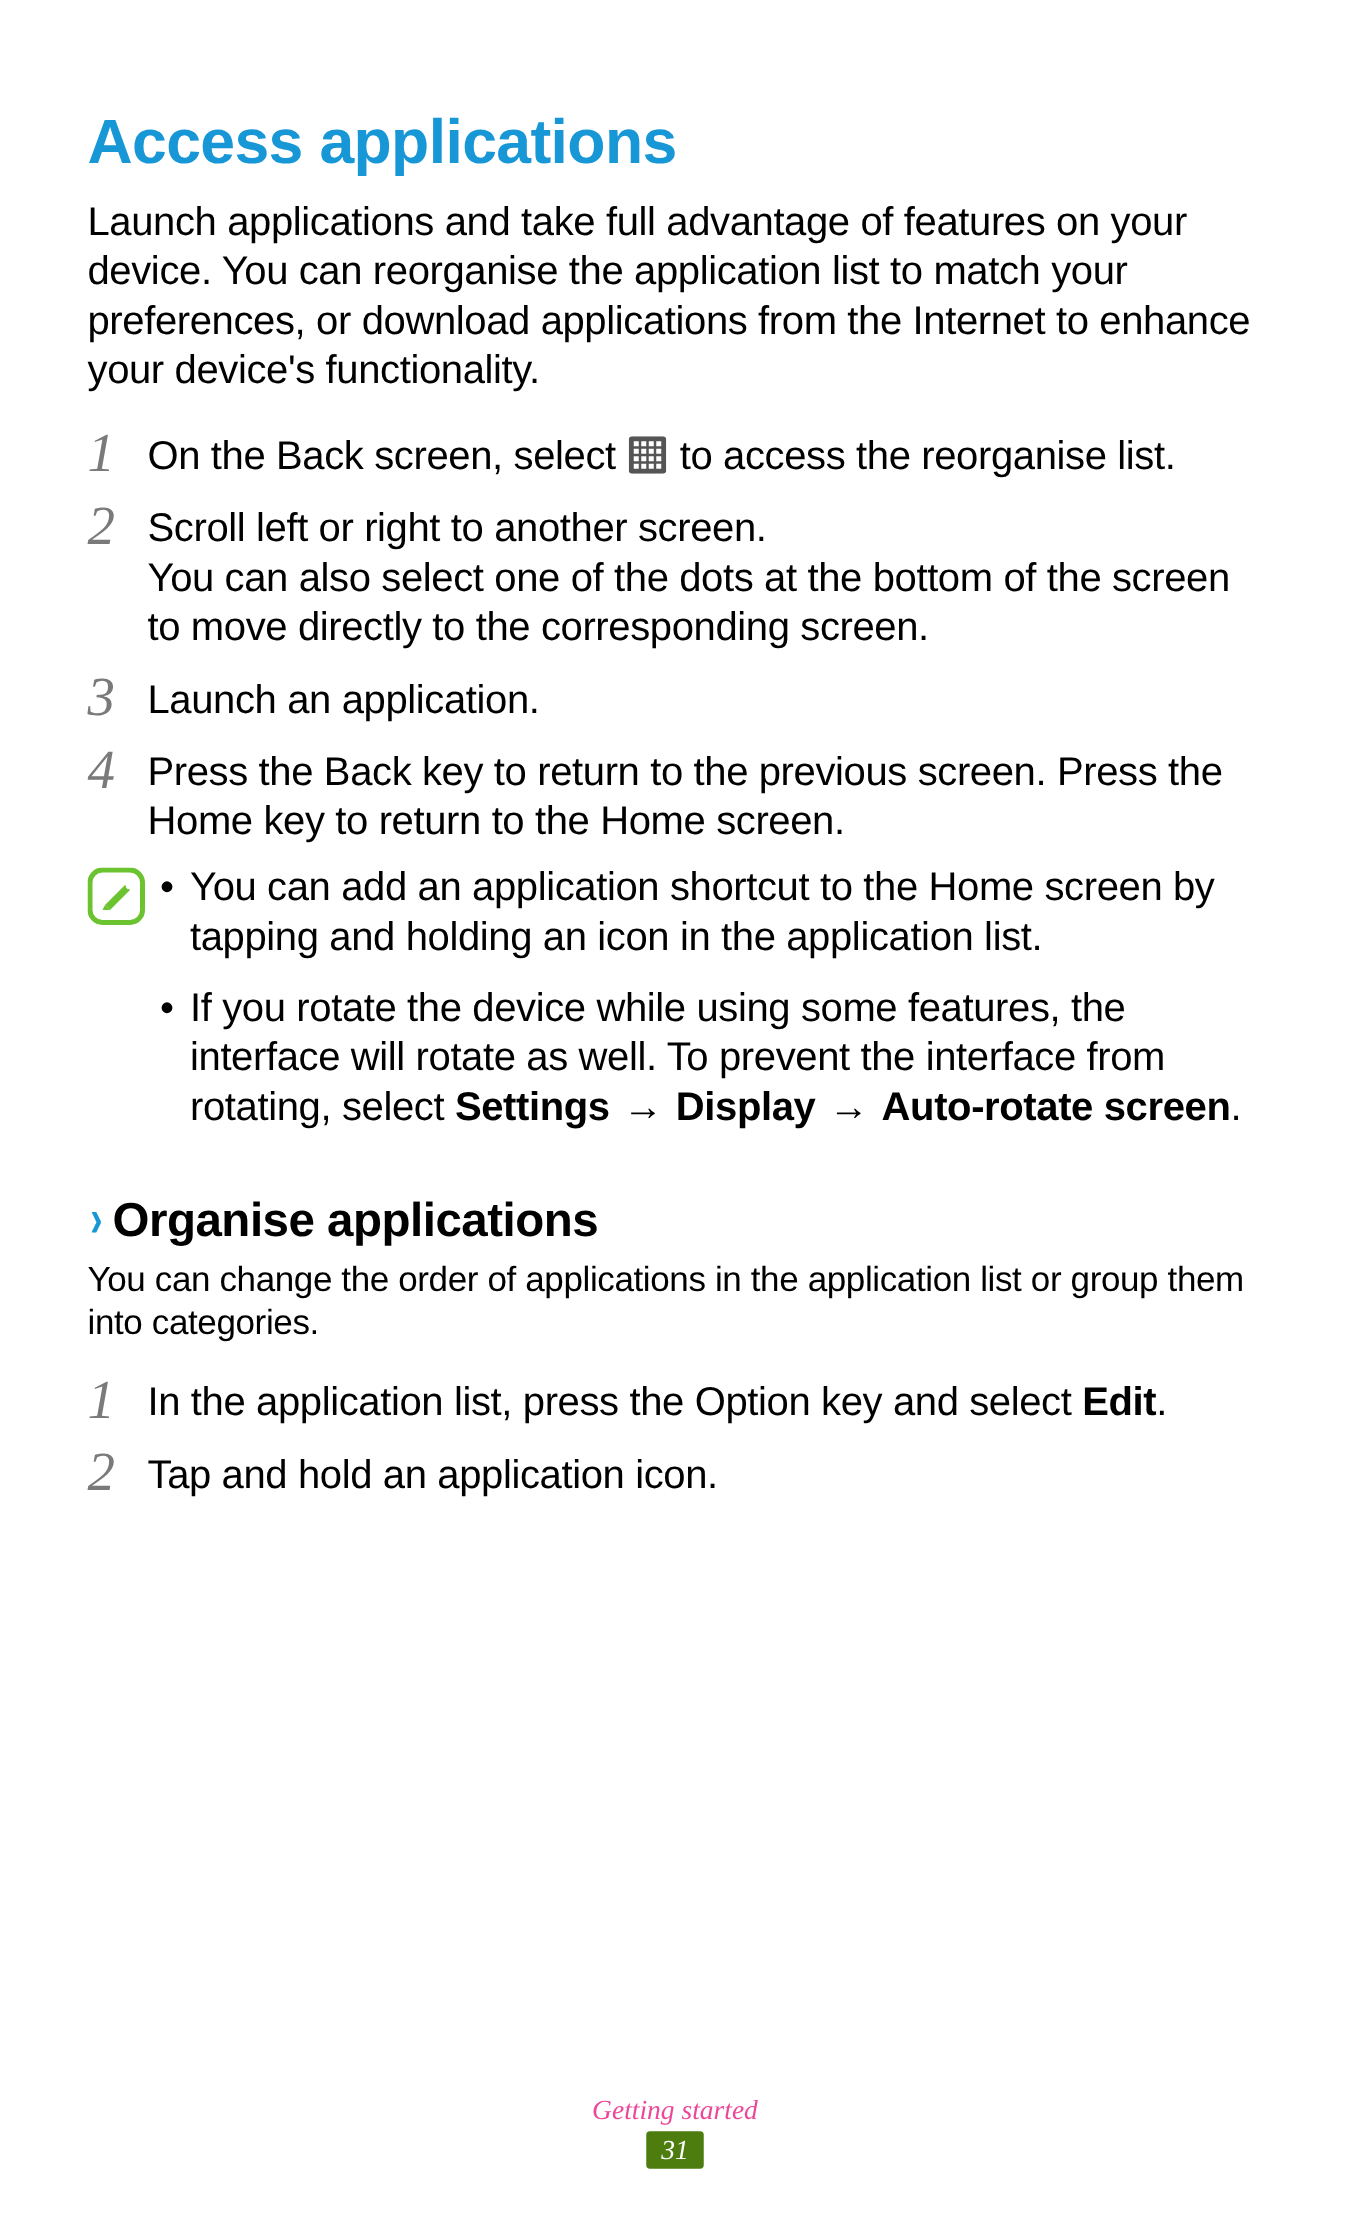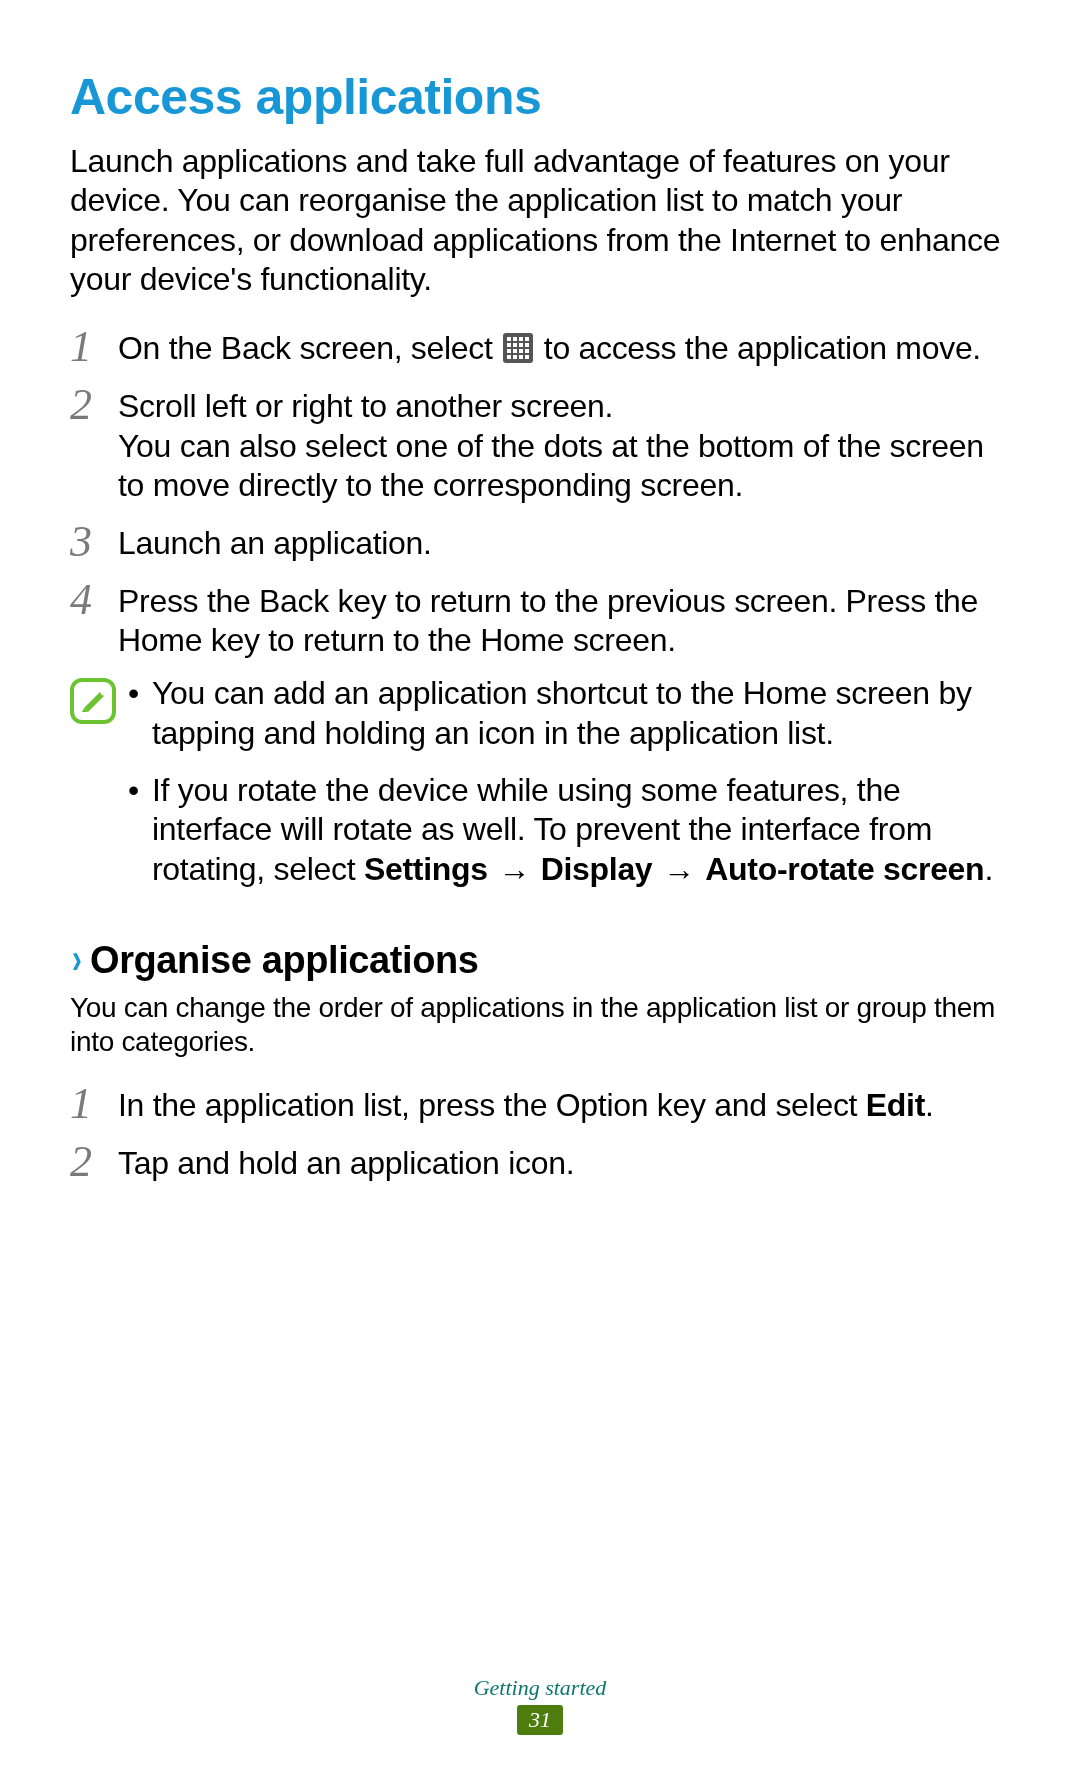--- a/index.html
+++ b/index.html
@@ -4,21 +4,21 @@
   <style>
     * { margin: 0; padding: 0; box-sizing: border-box; }
     body {
       width: 1080px;
       height: 1771px;
       background: #fff;
       font-family: -apple-system, "Segoe UI", "Helvetica Neue", Arial, sans-serif;
       color: #000;
       position: relative;
     }
-    .page { padding: 68px 70px 0 70px; }
+    .page { padding: 68px 70px 0 70px; margin-top: 16px; }
     h1.title {
       color: #1897d6;
       font-size: 50px;
       font-weight: 700;
       margin-bottom: 16px;
       letter-spacing: -0.5px;
     }
     .intro {
       font-size: 32px;
       line-height: 1.23;
@@ -115,21 +115,21 @@
       position: absolute;
       bottom: 36px;
       left: 0;
       right: 0;
       text-align: center;
     }
     .footer-section {
       font-family: Georgia, "Times New Roman", serif;
       font-style: italic;
       font-size: 22px;
-      color: #0f766e;
+      color: #ec4899;
       margin-bottom: 4px;
     }
     .page-badge {
       display: inline-block;
       background: #4d7c0f;
       color: #fff;
       font-size: 22px;
       font-weight: 400;
       padding: 2px 12px;
       border-radius: 3px;
@@ -165,21 +165,21 @@
                 <rect x="4" y="16" width="4" height="4"></rect>
                 <rect x="10" y="16" width="4" height="4"></rect>
                 <rect x="16" y="16" width="4" height="4"></rect>
                 <rect x="22" y="16" width="4" height="4"></rect>
                 <rect x="4" y="22" width="4" height="4"></rect>
                 <rect x="10" y="22" width="4" height="4"></rect>
                 <rect x="16" y="22" width="4" height="4"></rect>
                 <rect x="22" y="22" width="4" height="4"></rect>
               </g>
             </svg>
-          </span><span> to access the application move.</span>
+          </span><span> to access the reorganise list.</span>
       </span>
     </li>
     <li>
       <span class="step-num">2</span>
       <span class="step-body">
         <span>Scroll left or right to another screen.</span><br>
         <span>You can also select one of the dots at the bottom of the screen to move directly to the corresponding screen.</span>
       </span>
     </li>
     <li>

